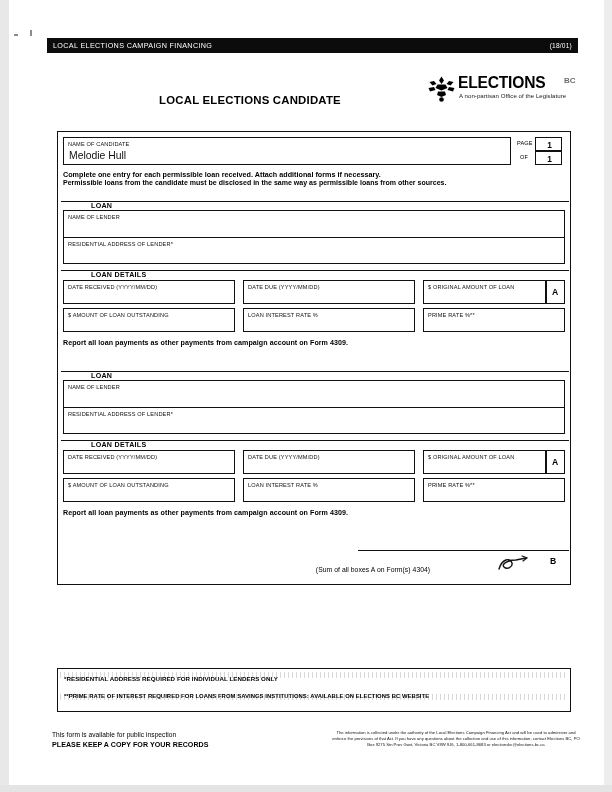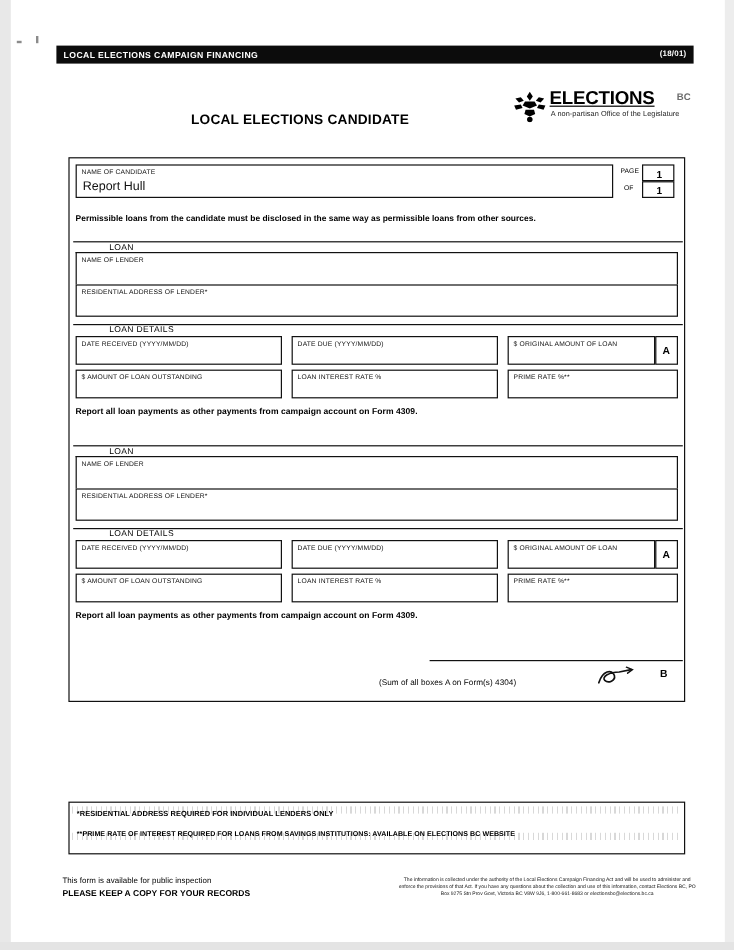--- a/index.html
+++ b/index.html
@@ -50,21 +50,21 @@
   
   .topbar {
     position: absolute;
     left: 47px;
     top: 38px;
     width: 531px;
     height: 15px;
     background: #0c0c0c;
     color: #ffffff;
     font-size: 7.2px;
-    font-weight: bold;
+    font-weight: normal;
     letter-spacing: .35px;
     display: flex;
     align-items: center;
     justify-content: space-between;
     padding: 0 6px;
     box-sizing: border-box;
   }
   .topbar-rev { font-size: 6.6px; letter-spacing: .2px; }
 
   
@@ -100,21 +100,20 @@
     height: 32px;
   }
   .logo-mark { position: absolute; left: 0; top: 2px; width: 28px; height: 26px; }
   .logo-text {
     position: absolute;
     left: 30px;
     top: 0px;
     font-size: 15.6px;
     font-weight: bold;
     letter-spacing: -.2px;
-    text-decoration: underline;
   }
   .logo-bc {
     position: absolute;
     left: 136px;
     top: 2px;
     font-size: 8px;
     font-weight: bold;
     color: #6d6d6d;
   }
   .logo-tag {
@@ -150,21 +149,21 @@
     color: #111;
   }
   .fvalue {
     position: absolute;
     font-size: 10.4px;
     color: #111;
   }
   .sec-title {
     position: absolute;
     font-size: 7.1px;
-    font-weight: normal;
+    font-weight: bold;
     letter-spacing: .3px;
     padding-left: 28px;
   }
   .note-line {
     position: absolute;
     font-size: 7.1px;
     font-weight: bold;
     letter-spacing: .05px;
     white-space: nowrap;
   }
@@ -290,32 +289,33 @@
     </svg>
     <div class="logo-text">ELECTIONS</div>
     <div class="logo-bc">BC</div>
     <div class="logo-tag">A non-partisan Office of the Legislature</div>
   </div>
 
   <div class="form-box">
 
     <div class="fieldbox" style="left:5px;top:5px;width:448px;height:28px;">
       <div class="flabel" style="left:4px;top:3px;">NAME OF CANDIDATE</div>
-      <div class="fvalue" style="left:5px;top:12px;">Report Hull</div>
+      <div class="fvalue" style="left:5px;top:12px;">Melodie Hull</div>
     </div>
 
     <div class="pg-label" style="left:459px;top:8px;">PAGE</div>
     <div class="pg-label" style="left:462px;top:22px;">OF</div>
     <div class="fieldbox" style="left:477px;top:5px;width:27px;height:14px;">
       <div class="pg-val" style="left:0;top:2px;width:27px;">1</div>
     </div>
     <div class="fieldbox" style="left:477px;top:19px;width:27px;height:14px;">
       <div class="pg-val" style="left:0;top:2px;width:27px;">1</div>
     </div>
 
+    <div class="instr" style="left:5px;top:38px;">Complete one entry for each permissible loan received. Attach additional forms if necessary.</div>
     <div class="instr" style="left:5px;top:47px;font-size:7.0px;">Permissible loans from the candidate must be disclosed in the same way as permissible loans from other sources.</div>
 
     <div class="sec-title" style="left:5px;top:70px;">LOAN</div>
     <div class="hline" style="left:3px;top:69px;width:508px;"></div>
 
     <div class="fieldbox" style="left:5px;top:78px;width:502px;height:27px;border-bottom:none;">
       <div class="flabel" style="left:4px;top:3px;">NAME OF LENDER</div>
       <div class="fvalue" style="left:5px;top:11px;"></div>
     </div>
     <div class="fieldbox" style="left:5px;top:105px;width:502px;height:27px;">

